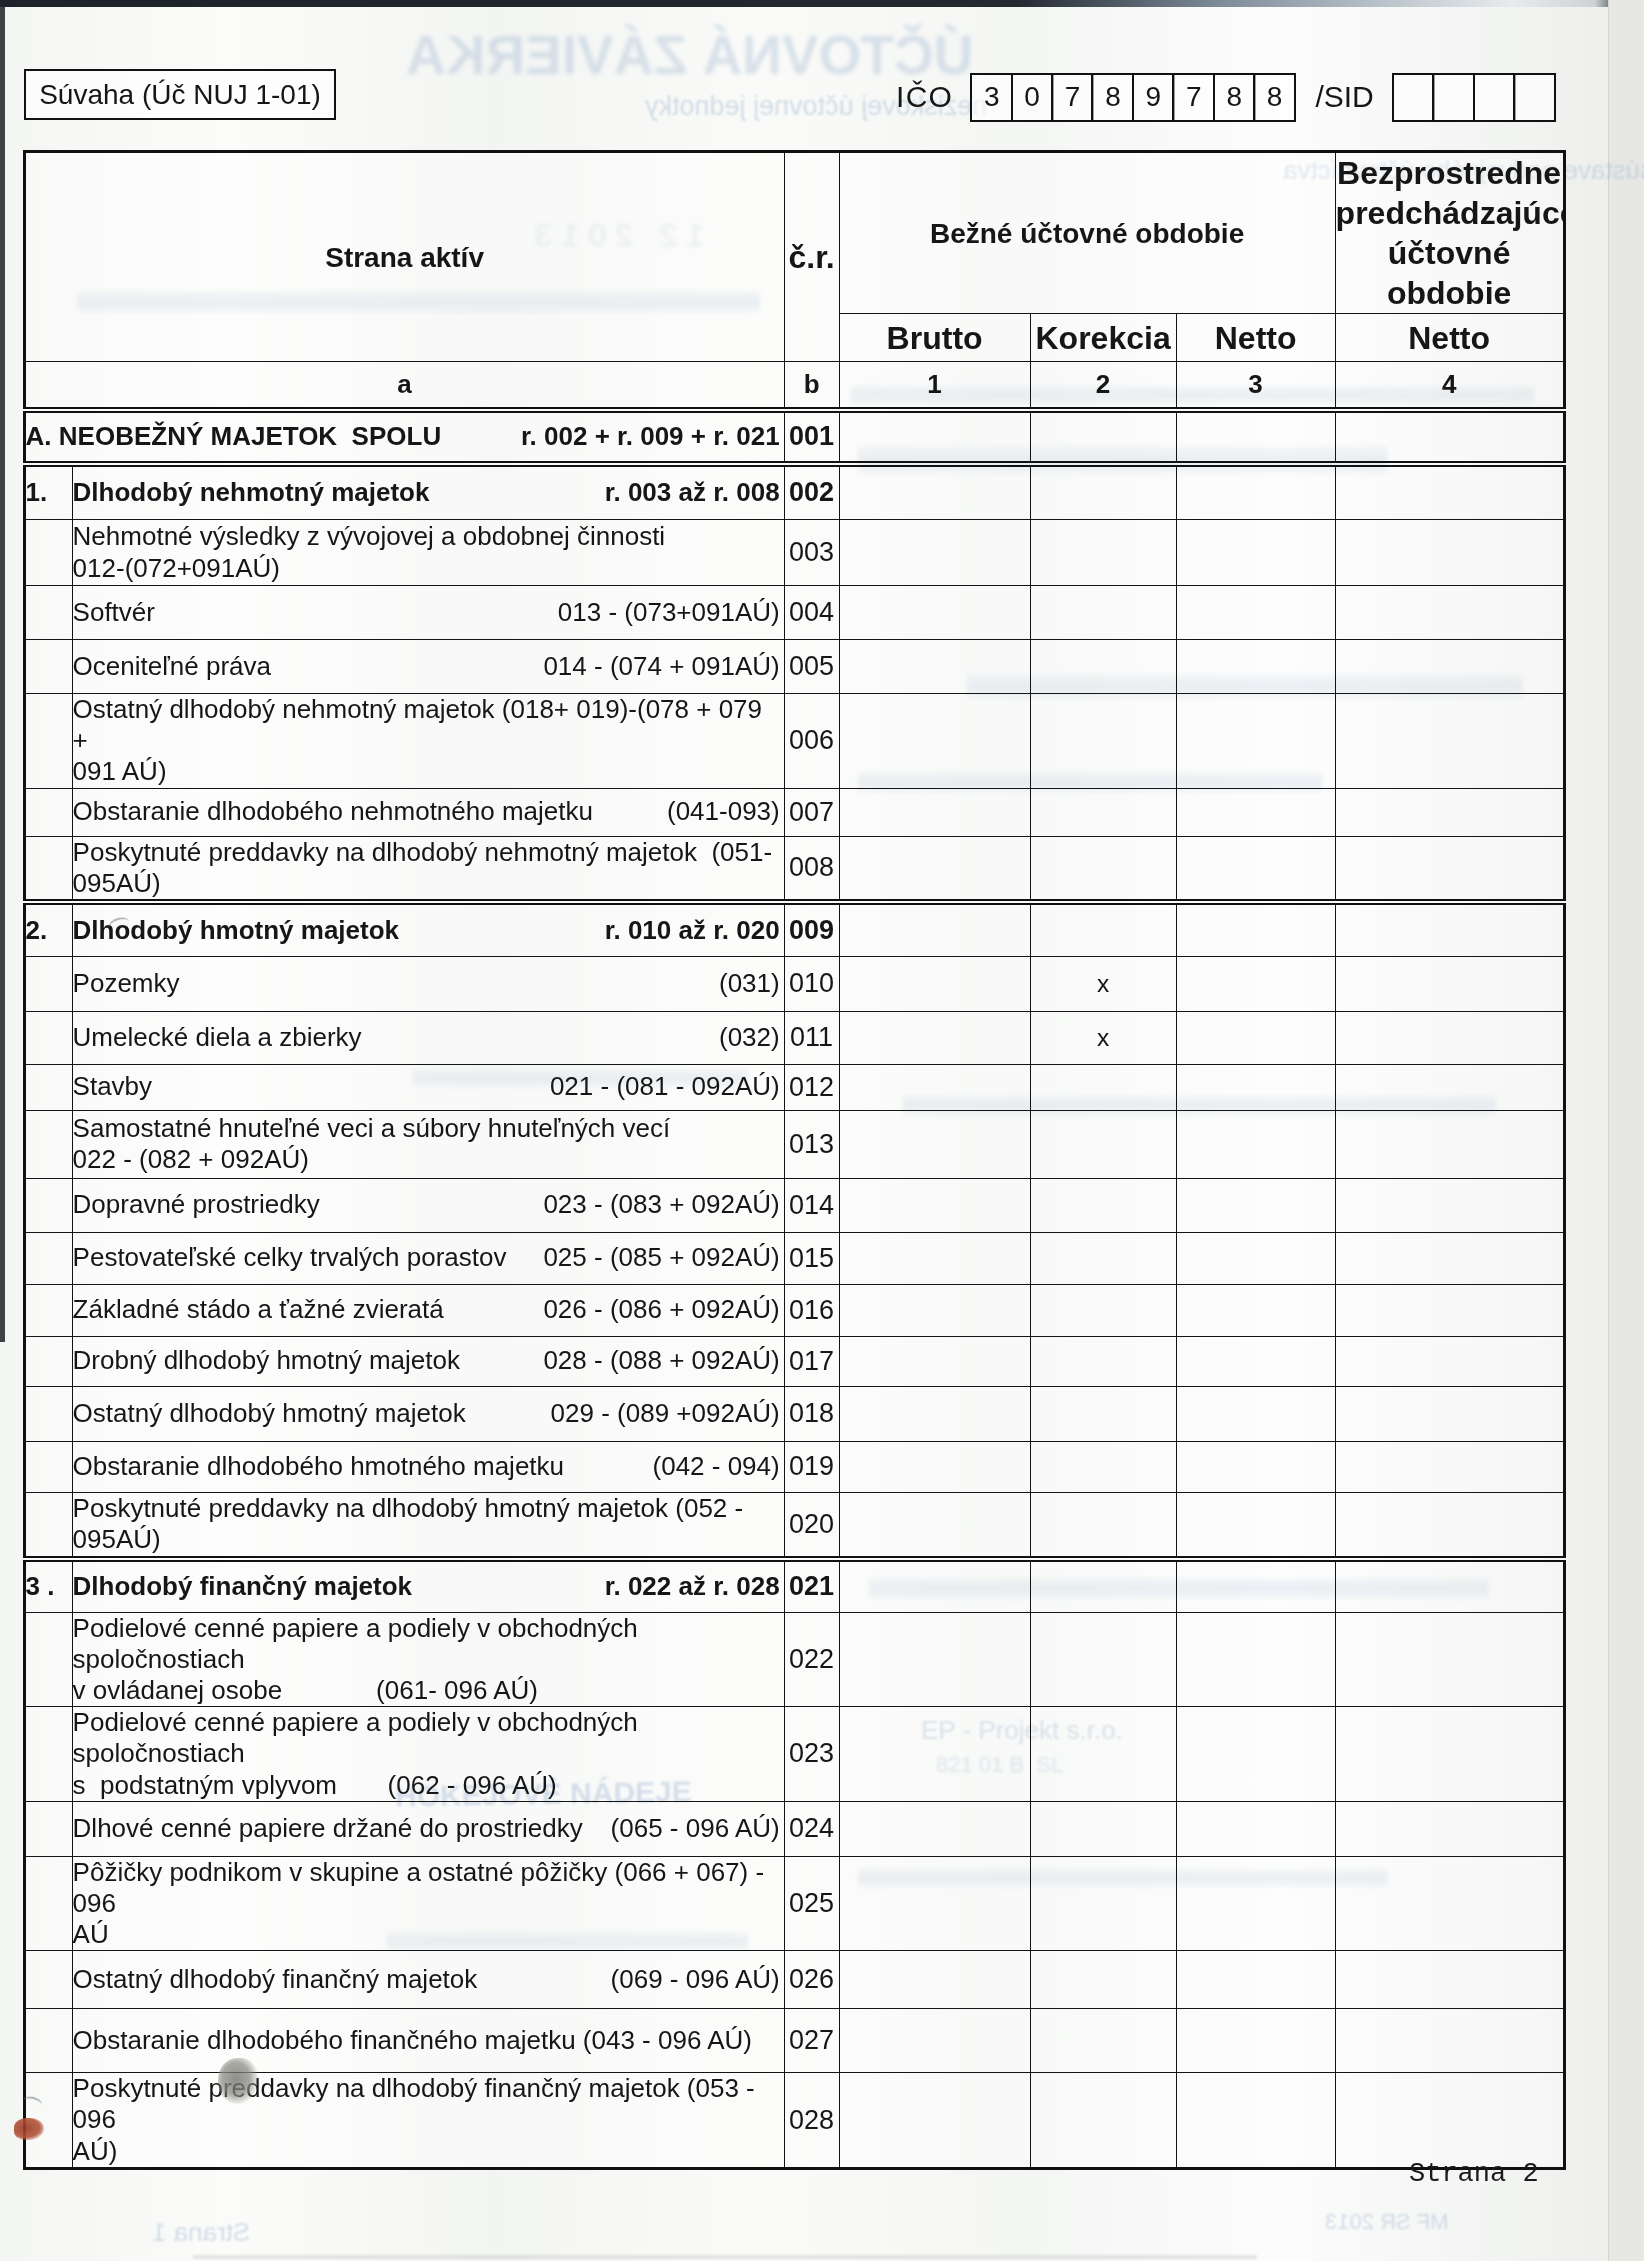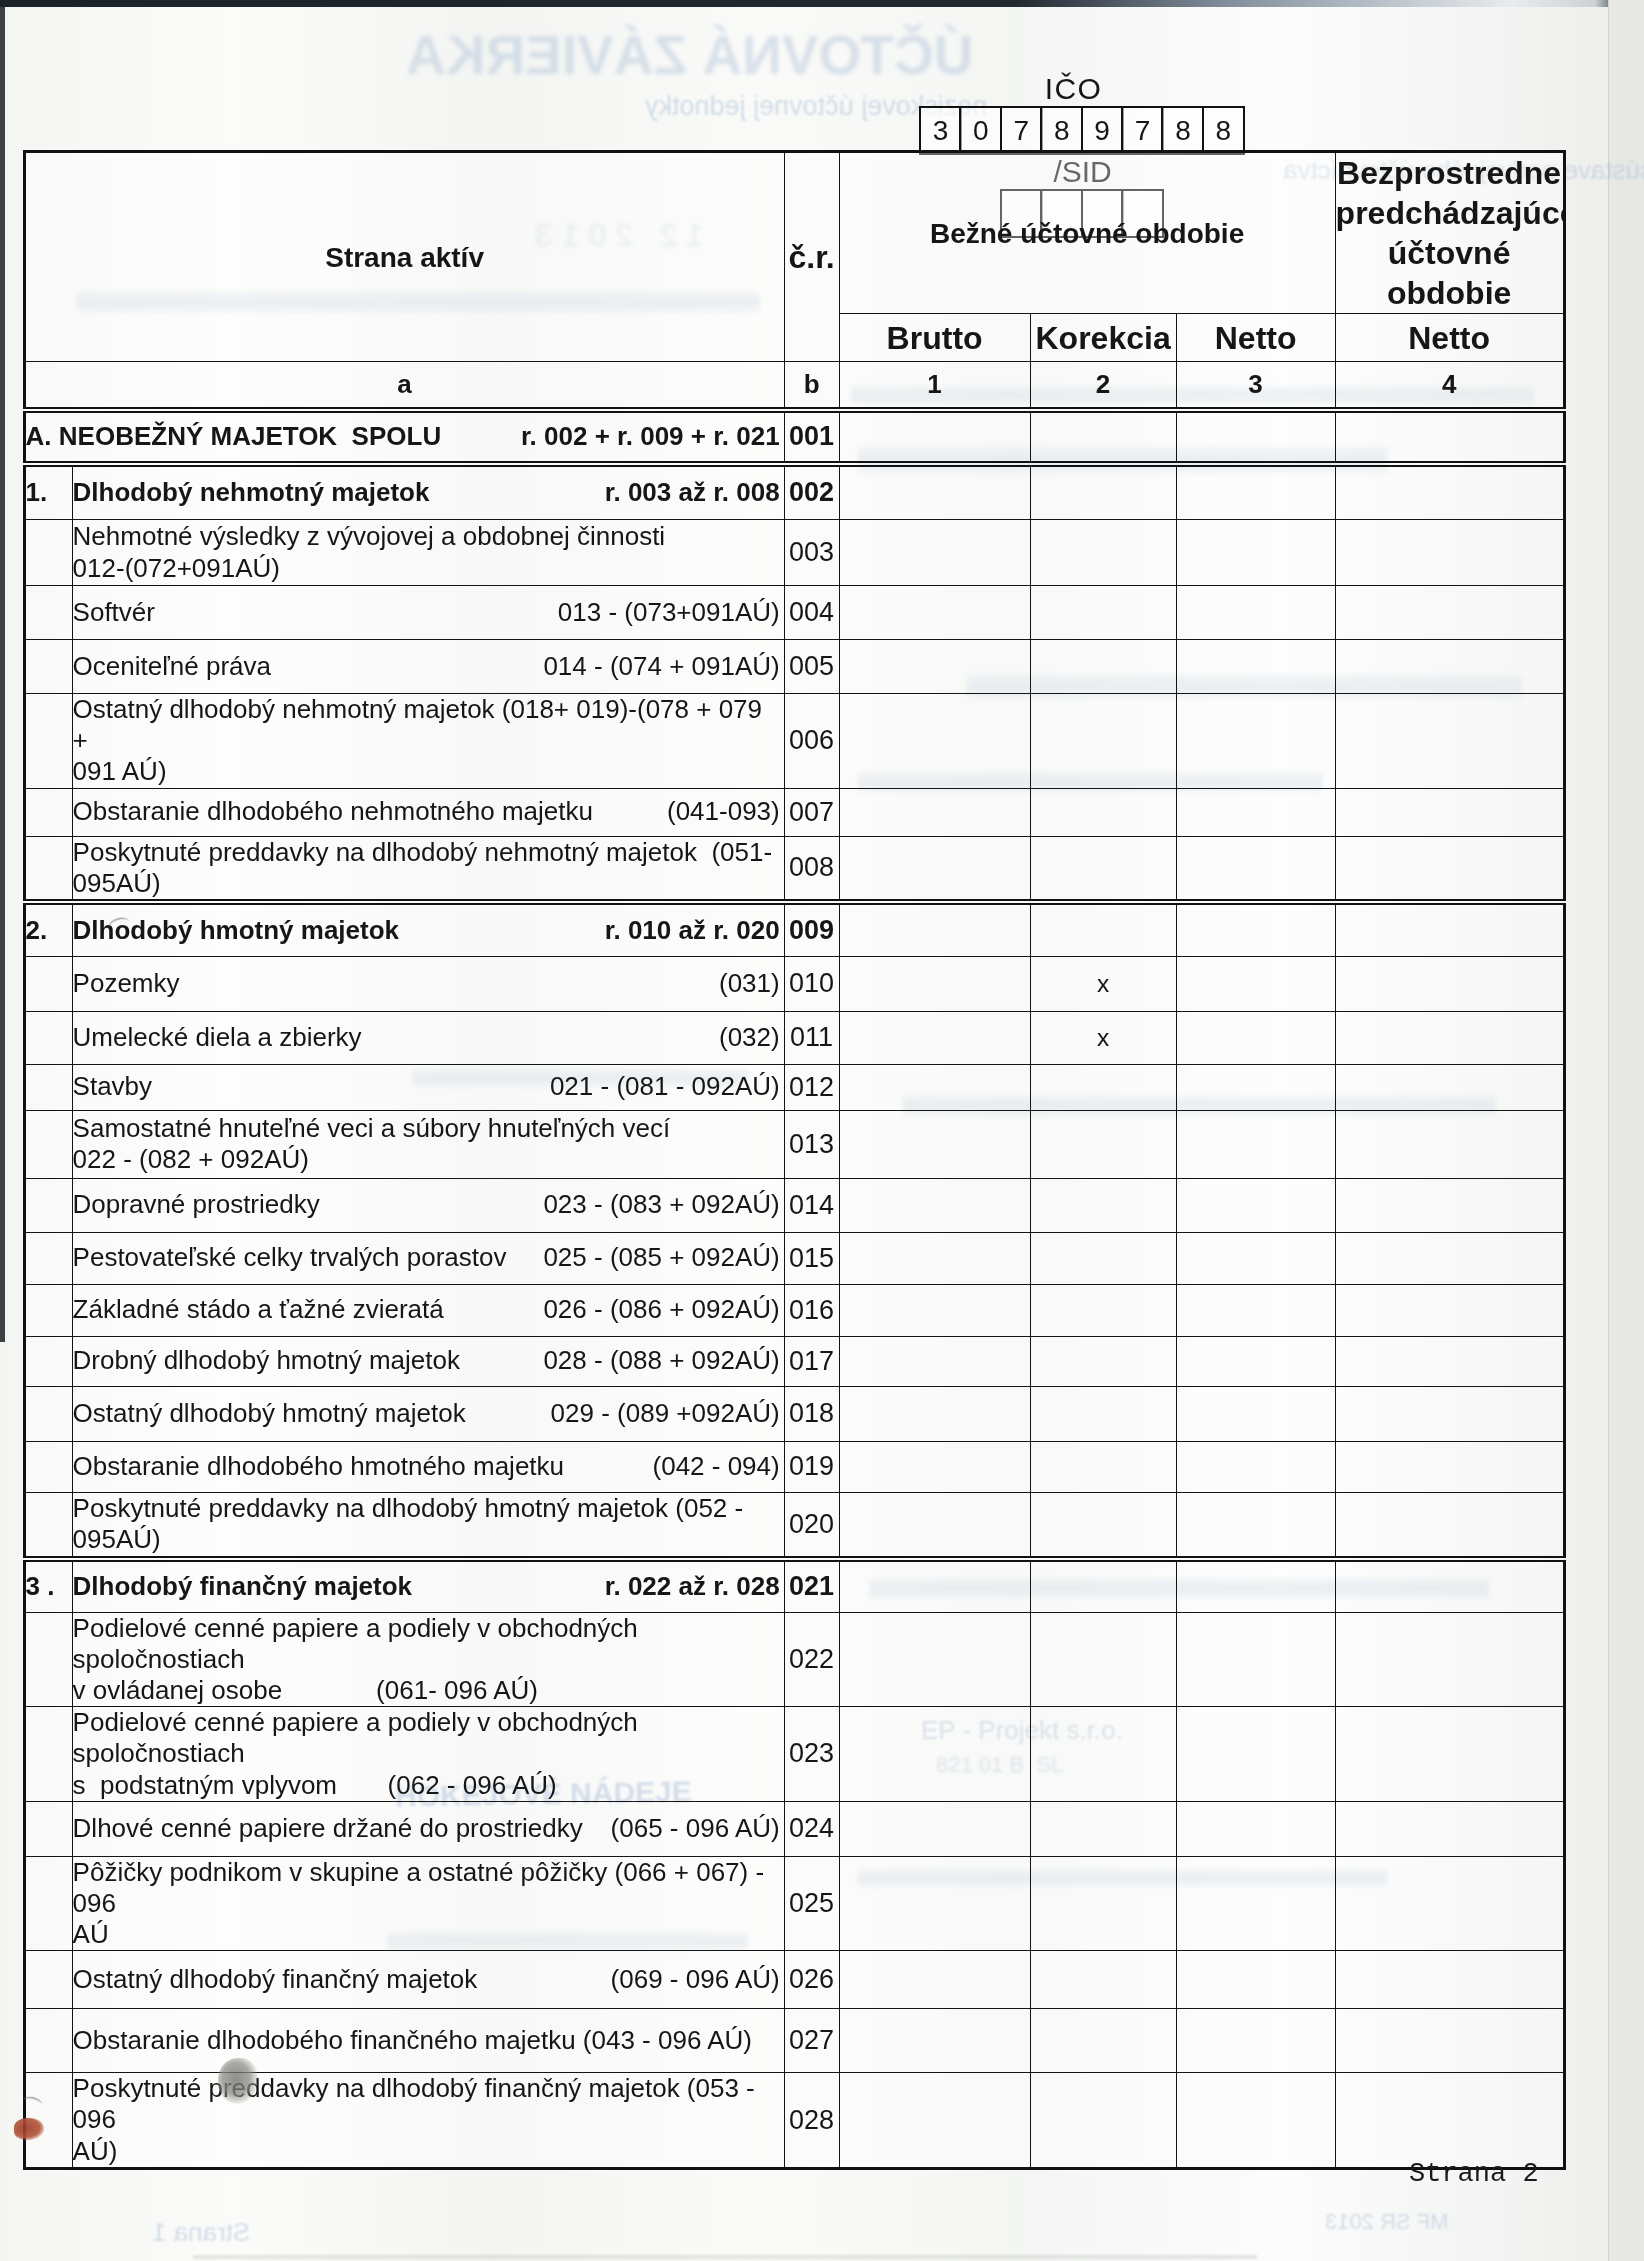--- a/index.html
+++ b/index.html
@@ -19,21 +19,21 @@
   .red-dot{position:absolute;left:14px;top:2118px;width:30px;height:22px;border-radius:50% 55% 60% 45%;
     background:radial-gradient(ellipse at 40% 45%, #9d3a26 0%, #b25438 55%, rgba(170,90,60,0) 80%);opacity:.9;filter:blur(0.3px);}
   .pencil{position:absolute;border-top:2.6px solid #8c8e90;border-radius:50%;opacity:.7;filter:blur(0.3px);}
   
   .ghost{position:absolute;color:#a9bcd4;pointer-events:none;white-space:pre;line-height:1.1;}
   .gstripe{position:absolute;pointer-events:none;filter:blur(1.9px);
     background:linear-gradient(0deg,rgba(158,178,204,.10),rgba(158,178,204,.30) 50%,rgba(158,178,204,.10));}
   
   .title-box{position:absolute;left:24px;top:69px;width:308px;height:47px;border:2.6px solid #111;
     display:flex;align-items:center;justify-content:center;font-size:28px;background:rgba(255,255,255,.5);}
-  .ico-block{position:absolute;left:919px;top:72px;height:50px;display:flex;align-items:center;flex-direction:column;}
+  .ico-block{position:absolute;left:896px;top:72px;height:50px;display:flex;align-items:center;}
   .ico-label{font-size:30px;margin-right:17px;letter-spacing:1.3px;}
   .cellrow{display:flex;}
   .cellrow .cell{width:39px;height:45px;border:2.6px solid #111;margin-left:-2.6px;background:rgba(255,255,255,.6);
     display:flex;align-items:center;justify-content:center;font-size:28px;}
   .cellrow .cell:first-child{margin-left:0;}
   .sid-label{font-size:30px;margin:0 18px 0 19.3px;}
   
   table.sheet{position:absolute;left:22.6px;top:150px;width:1541px;border-collapse:collapse;table-layout:fixed;
     border:3.9px solid #111;background:rgba(255,255,255,.35);}
   table.sheet td{border:1.9px solid #141414;padding:0;vertical-align:middle;overflow:hidden;}
@@ -76,20 +76,23 @@
       <div class="gstripe" style="left: 858px; top: 446px; width: 529px; height: 28px;"></div>
       <div class="gstripe" style="left: 967px; top: 674px; width: 555px; height: 24.5px;"></div>
       <div class="gstripe" style="left: 858px; top: 772px; width: 464px; height: 20.6px;"></div>
       <div class="gstripe" style="left: 903px; top: 1095px; width: 593px; height: 20.6px;"></div>
       <div class="gstripe" style="left: 413px; top: 1069px; width: 335px; height: 18px;"></div>
       <div class="gstripe" style="left: 870px; top: 1578px; width: 619px; height: 20.6px;"></div>
       <div class="gstripe" style="left: 858px; top: 1869px; width: 529px; height: 18px;"></div>
       <div class="gstripe" style="left: 387px; top: 1932px; width: 361px; height: 18px;"></div>
     </div>
 
+  <div class="title-box">
+    <span>Súvaha (Úč NUJ 1-01)</span>
+  </div>
 
   <div class="ico-block">
     <span class="ico-label">IČO</span>
     <div class="cellrow" id="ico-cells">
         <div class="cell">
           <span>3</span>
         </div>
         <div class="cell">
           <span>0</span>
         </div>

